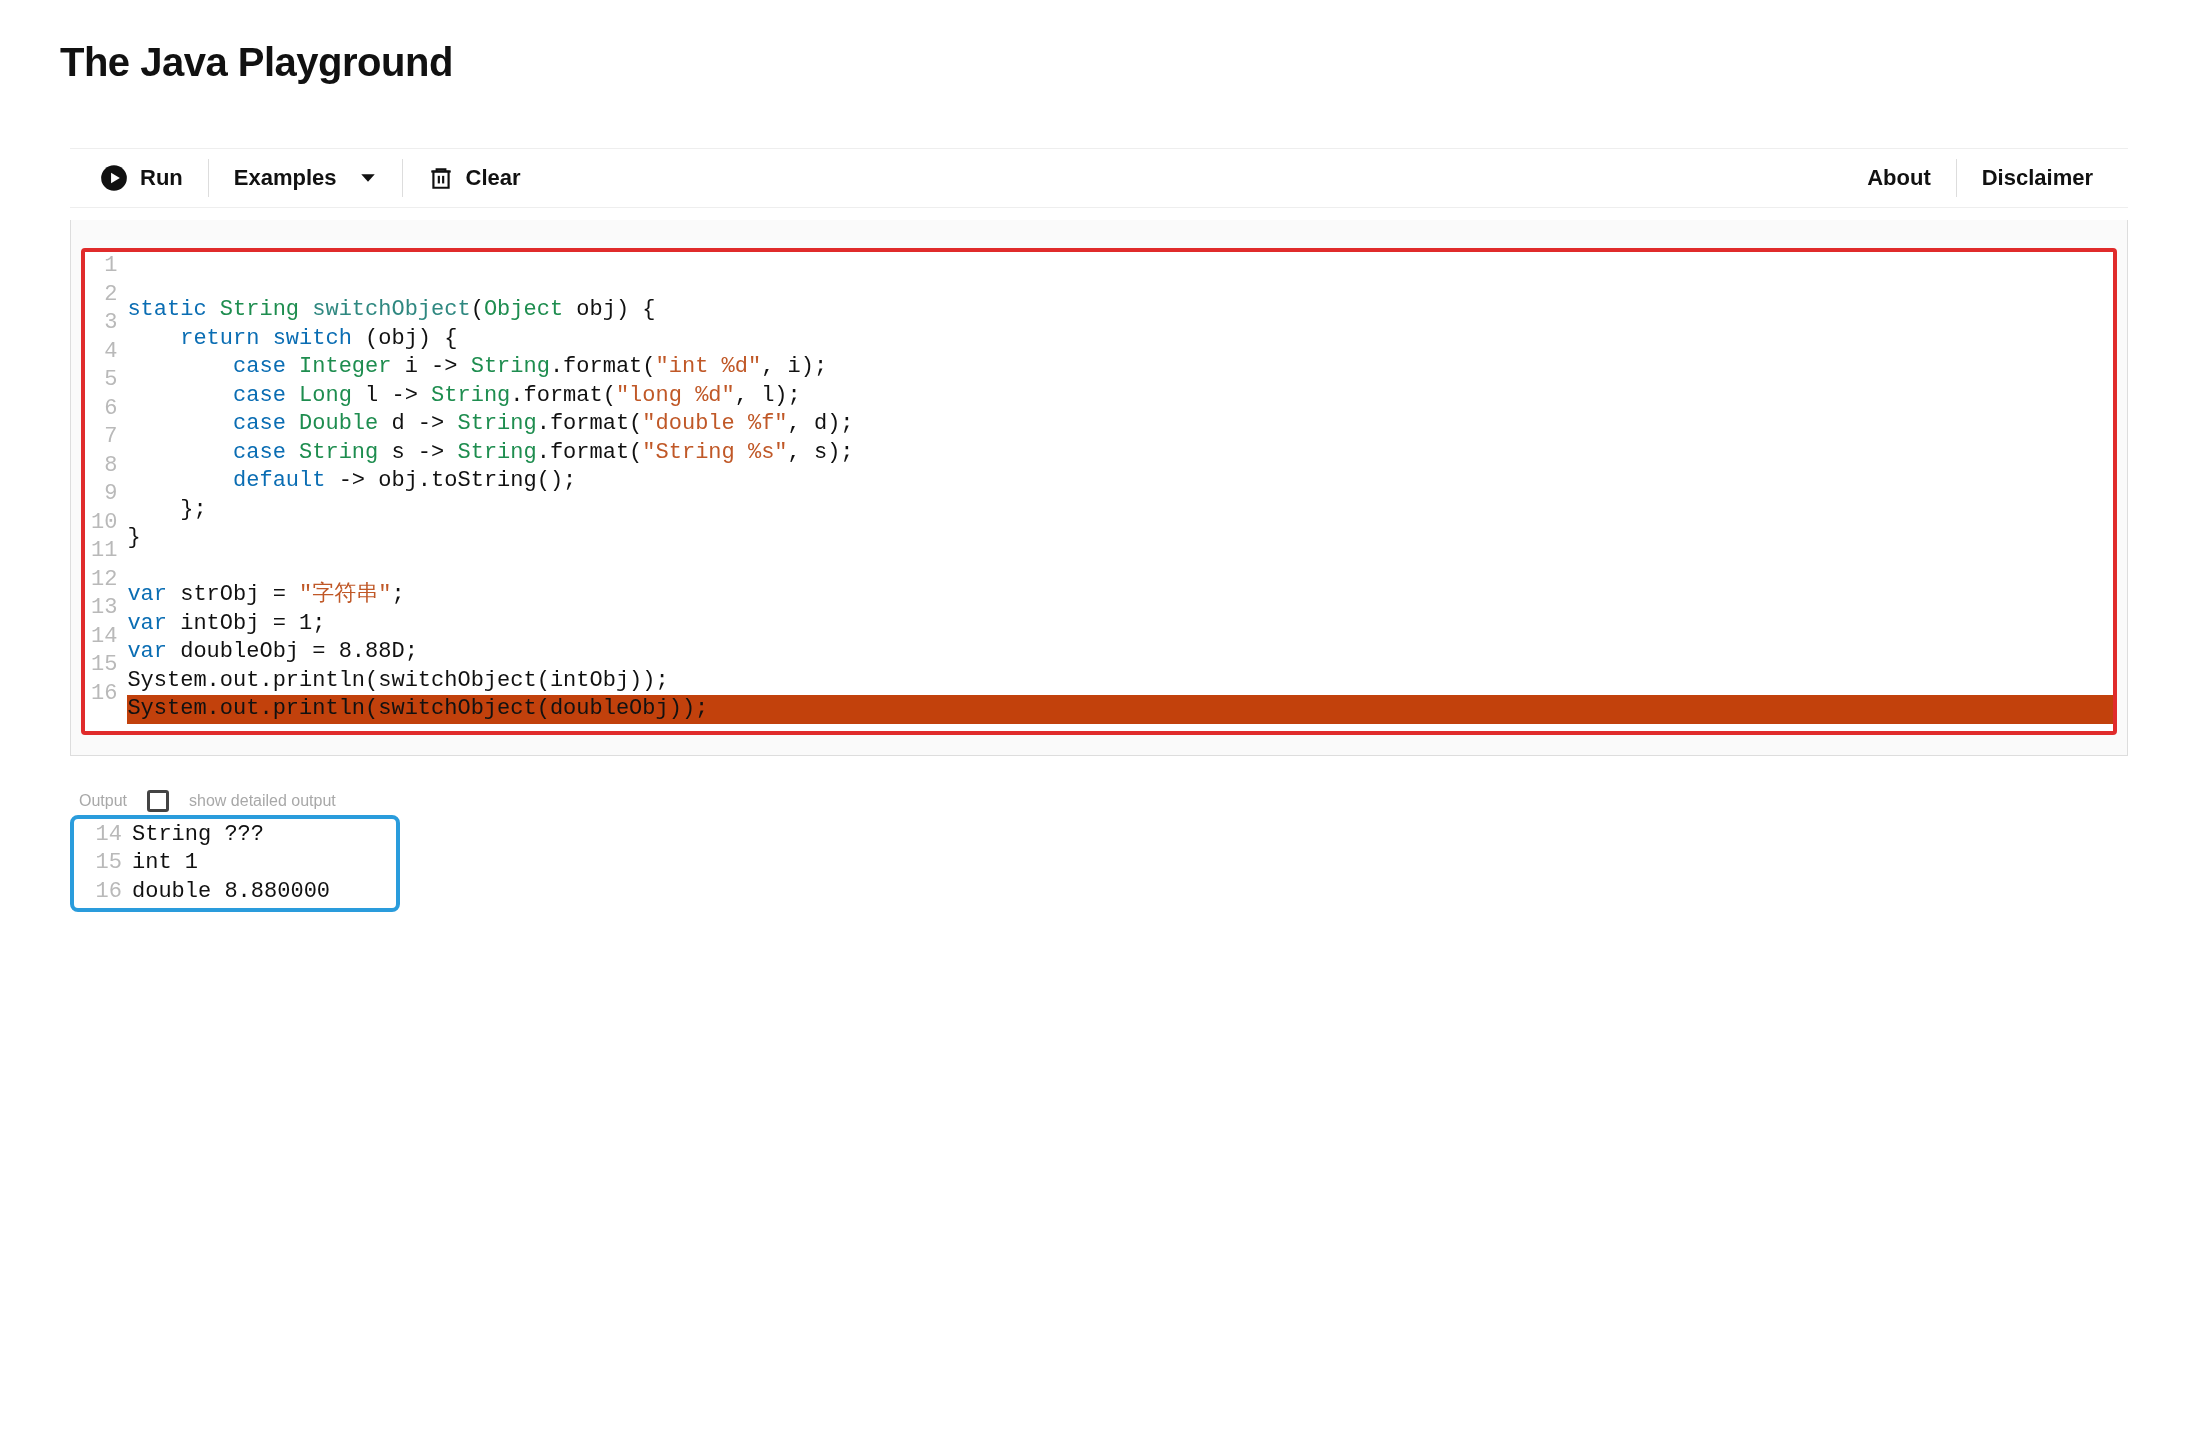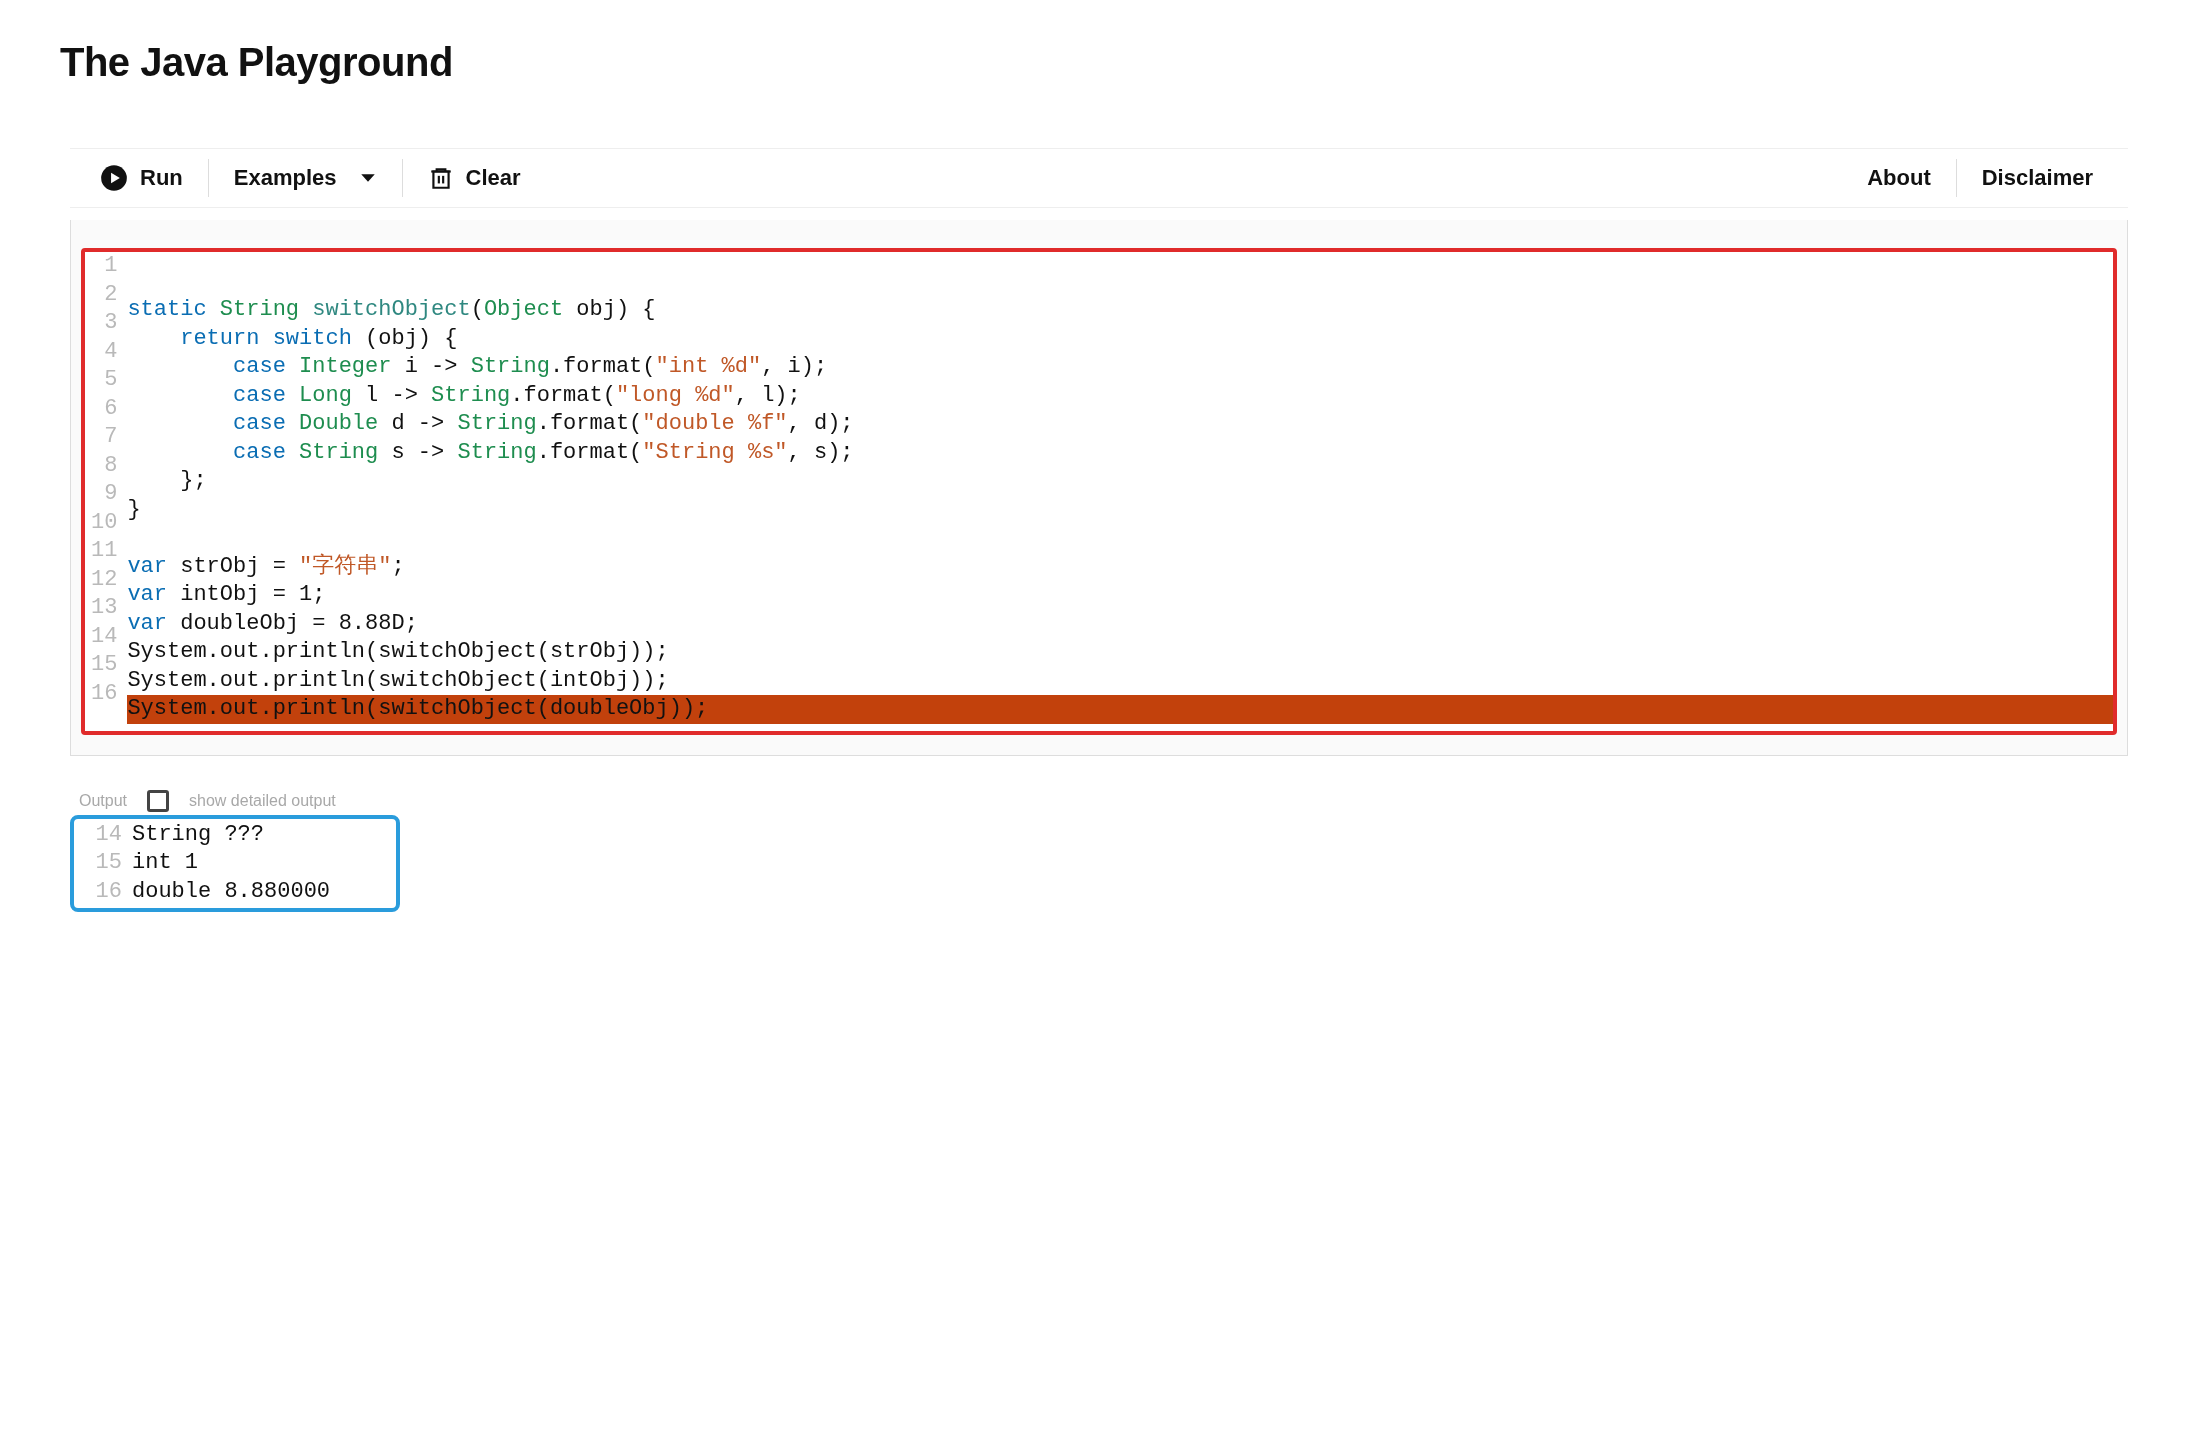--- a/index.html
+++ b/index.html
@@ -224,27 +224,27 @@
               <div>14</div>
               <div>15</div>
               <div>16</div>
             </div>
           <div class="code" id="code"><span class="row"><span class="kw">static </span><span class="type">String </span><span class="fn">switchObject</span><span>(</span><span class="type">Object </span><span>obj) {</span>
 </span><span class="row"><span>    </span><span class="kw">return </span><span class="kw">switch </span><span>(obj) {</span>
 </span><span class="row"><span>        </span><span class="kw">case </span><span class="type">Integer </span><span>i -&gt; </span><span class="type">String</span><span>.format(</span><span class="str">"int %d"</span><span>, i);</span>
 </span><span class="row"><span>        </span><span class="kw">case </span><span class="type">Long </span><span>l -&gt; </span><span class="type">String</span><span>.format(</span><span class="str">"long %d"</span><span>, l);</span>
 </span><span class="row"><span>        </span><span class="kw">case </span><span class="type">Double </span><span>d -&gt; </span><span class="type">String</span><span>.format(</span><span class="str">"double %f"</span><span>, d);</span>
 </span><span class="row"><span>        </span><span class="kw">case </span><span class="type">String </span><span>s -&gt; </span><span class="type">String</span><span>.format(</span><span class="str">"String %s"</span><span>, s);</span>
+</span><span class="row"><span>        </span><span class="kw">default </span><span>-&gt; obj.toString();</span>
 </span><span class="row"><span>    };</span>
 </span><span class="row"><span>}</span>
 </span><span class="row"><span></span>
 </span><span class="row"><span class="kw">var </span><span>strObj = </span><span class="str">"字符串"</span><span>;</span>
 </span><span class="row"><span class="kw">var </span><span>intObj = 1;</span>
 </span><span class="row"><span class="kw">var </span><span>doubleObj = 8.88D;</span>
-</span><span class="row"><span>System.out.println(switchObject(strObj));</span>
 </span><span class="row"><span>System.out.println(switchObject(intObj));</span>
 </span><span class="row current"><span>System.out.println(switchObject(doubleObj));</span>
 </span></div>
         </div>
       </div>
     </div>
   </div>
 
   <div class="output-header">
     <span class="lbl">Output</span>

